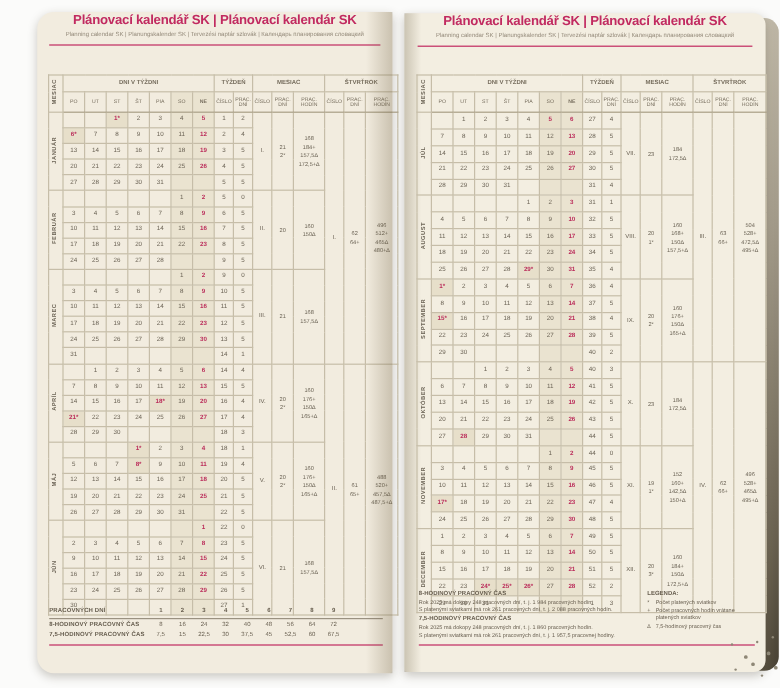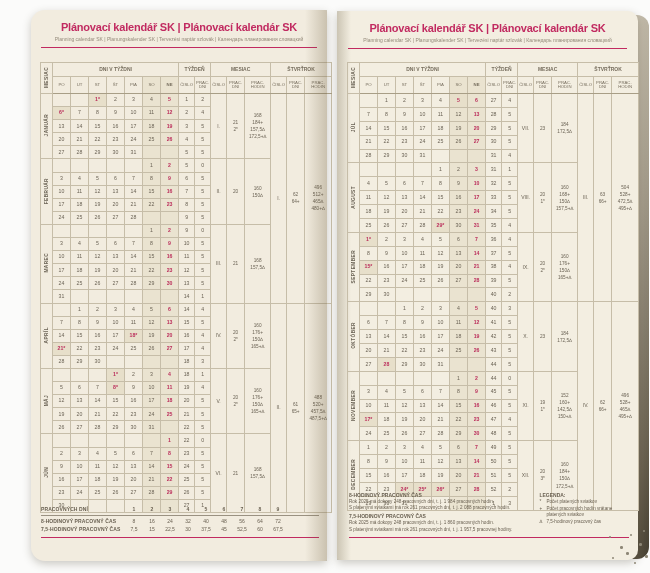--- a/index.html
+++ b/index.html
@@ -9,21 +9,21 @@
   .page-stack{position:absolute;left:630px;top:15px;width:19px;height:544px;border-radius:0 12px 12px 0;
     background:linear-gradient(100deg,#cdc6b5 0%,#a39b8a 40%,#6a6251 80%,#453f31 100%);z-index:0;}
   .page-left{left:31px;top:10px;width:296px;height:551px;background:#f2ecdf;border-radius:14px 2px 2px 14px;
     box-shadow:0 3px 8px rgba(60,50,30,.25);}
   .page-left::after{content:'';position:absolute;right:0;top:0;bottom:0;width:22px;pointer-events:none;
     background:linear-gradient(to right,rgba(110,95,65,0),rgba(110,95,65,.30));}
   .page-right{left:337px;top:11px;width:301px;height:549px;background:#f3eee1;border-radius:2px 10px 10px 2px;
     box-shadow:0 3px 8px rgba(60,50,30,.25);}
   .page-right::before{content:'';position:absolute;left:0;top:0;bottom:0;width:14px;pointer-events:none;
     background:linear-gradient(to right,rgba(100,88,60,.28),rgba(100,88,60,0));}
-  .ph{position:absolute;left:0;right:0;top:11px;text-align:center;}
+  .ph{position:absolute;left:0;right:0;top:1px;text-align:center;}
   .title{font-size:11px;font-weight:bold;color:#c12a60;letter-spacing:-.2px;}
   .subtitle{margin-top:3px;font-size:5px;color:#948a7a;}
   .rule{margin:5px auto 0;width:93%;height:1px;background:#c12a60;}
   table.cal{position:absolute;border-collapse:collapse;table-layout:fixed;border:1px solid #b1a78f;background:transparent;}
   #calA{left:9px;top:52px;width:279px;}
   #calB{left:10px;top:51px;width:281px;}
   .cal th,.cal td{border:0.6px solid #c6bda8;padding:0;margin:0;text-align:center;vertical-align:middle;
     color:#6b6355;font-size:5.2px;line-height:1.05;overflow:hidden;font-weight:normal;}
   .cal thead tr.gr th{height:13px;font-size:5px;font-weight:bold;color:#776e5e;}
   .cal thead tr.sh th{height:16px;font-size:4.3px;color:#776e5e;}

